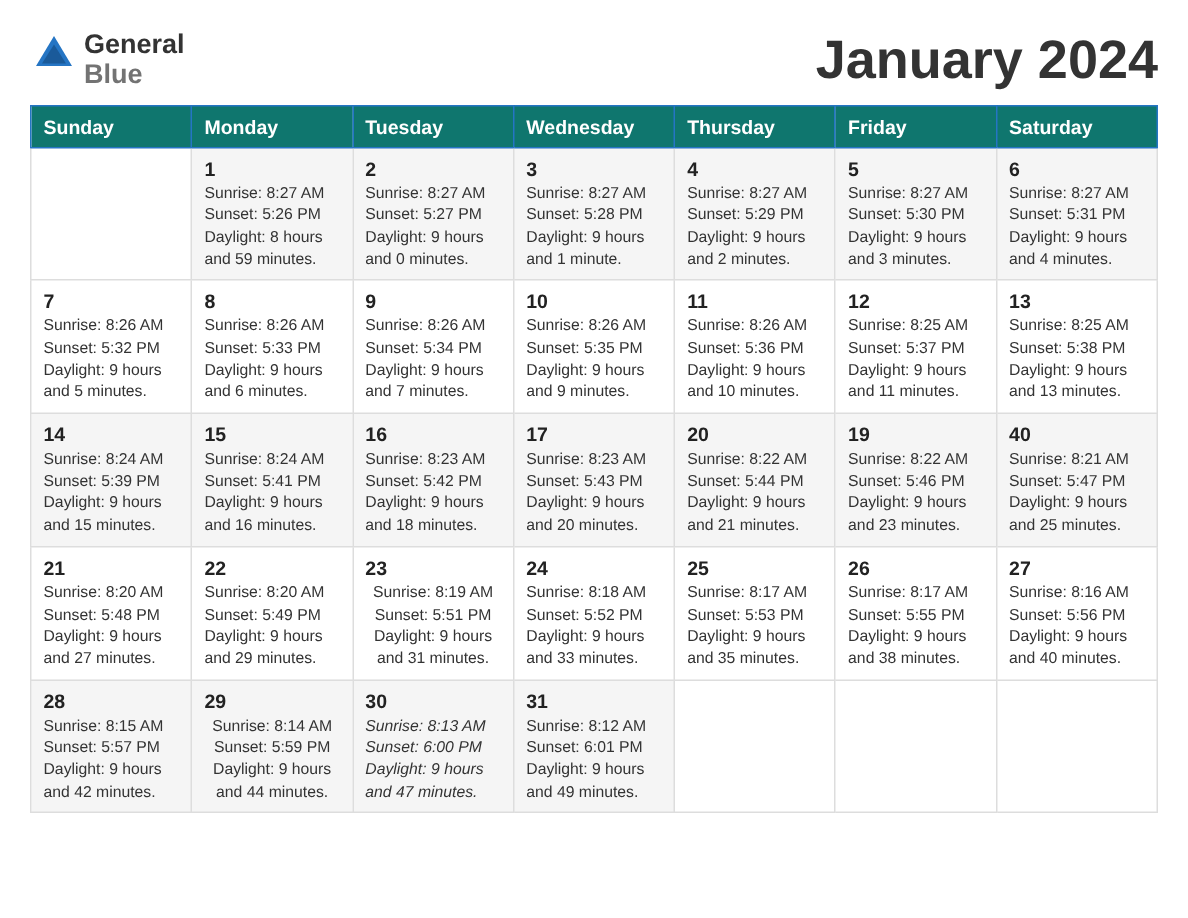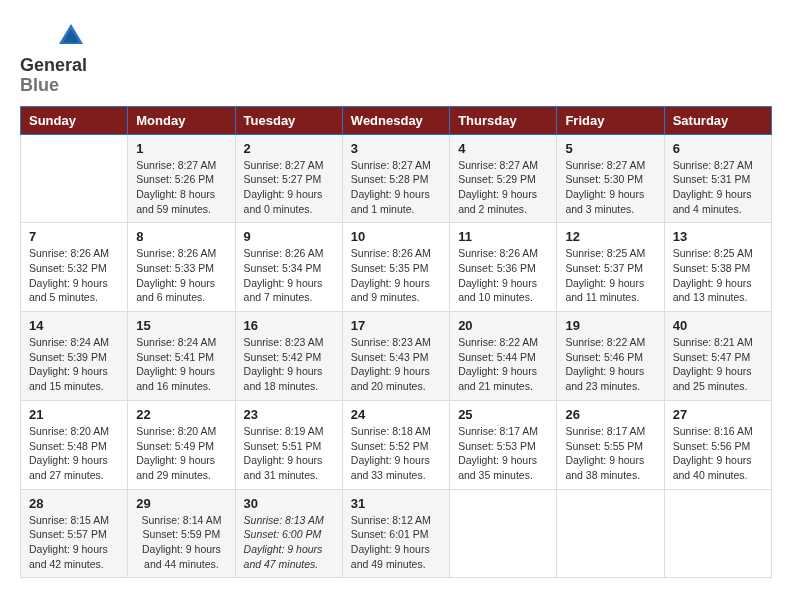--- a/index.html
+++ b/index.html
@@ -11,23 +11,22 @@
       padding: 20px;
     }
     .header {
       display: flex;
       justify-content: space-between;
       align-items: flex-start;
       margin-bottom: 10px;
     }
     .logo {
       display: flex;
-      align-items: flex-end;
+      align-items: flex-start;
       gap: 4px;
-      flex-direction: column;
     }
     .logo-text {
       font-size: 18px;
       font-weight: bold;
       line-height: 1.1;
     }
     .logo-general { color: #333; }
     .logo-blue { color: #737373; }
     .logo-icon {
       width: 32px;
@@ -43,21 +42,21 @@
     .location {
       font-size: 16px;
       color: #555;
     }
     table {
       width: 100%;
       border-collapse: collapse;
       font-size: 11px;
     }
     thead tr th {
-      background-color: #7f1d1d;
+      background-color: #0f766e;
       color: #fff;
       padding: 6px 8px;
       text-align: left;
       font-size: 13px;
       font-weight: bold;
       border: 1px solid #2575c4;
     }
     tbody tr td {
       vertical-align: top;
       padding: 6px 8px;
@@ -93,20 +92,21 @@
     <svg class="logo-icon" viewBox="0 0 40 40" xmlns="http://www.w3.org/2000/svg">
       <polygon points="20,5 35,30 5,30" fill="#2575c4"></polygon>
       <polygon points="20,12 30,28 10,28" fill="#1a5a9a"></polygon>
     </svg>
     <div class="logo-text">
       <div class="logo-general">General</div>
       <div class="logo-blue">Blue</div>
     </div>
   </div>
   <div class="title-block">
+    <div class="month-title">January 2024</div>
   </div>
 </div>
 
 <table>
   <thead>
     <tr id="days-header">
     <th>Sunday</th>
         <th>Monday</th>
         <th>Tuesday</th>
         <th>Wednesday</th>
@@ -273,21 +273,21 @@
         </td>
         <td>
           <span class="day-number">22</span>
           <div class="day-info" style="white-space: pre-line;">Sunrise: 8:20 AM
 Sunset: 5:49 PM
 Daylight: 9 hours
 and 29 minutes.</div>
         </td>
         <td>
           <span class="day-number">23</span>
-          <div class="day-info" style="white-space: pre-line;">Sunrise: 8:19 AM
+          <div class="day-info" style="white-space: pre-line; text-align: center;">Sunrise: 8:19 AM
 Sunset: 5:51 PM
 Daylight: 9 hours
 and 31 minutes.</div>
         </td>
         <td>
           <span class="day-number">24</span>
           <div class="day-info" style="white-space: pre-line;">Sunrise: 8:18 AM
 Sunset: 5:52 PM
 Daylight: 9 hours
 and 33 minutes.</div>

